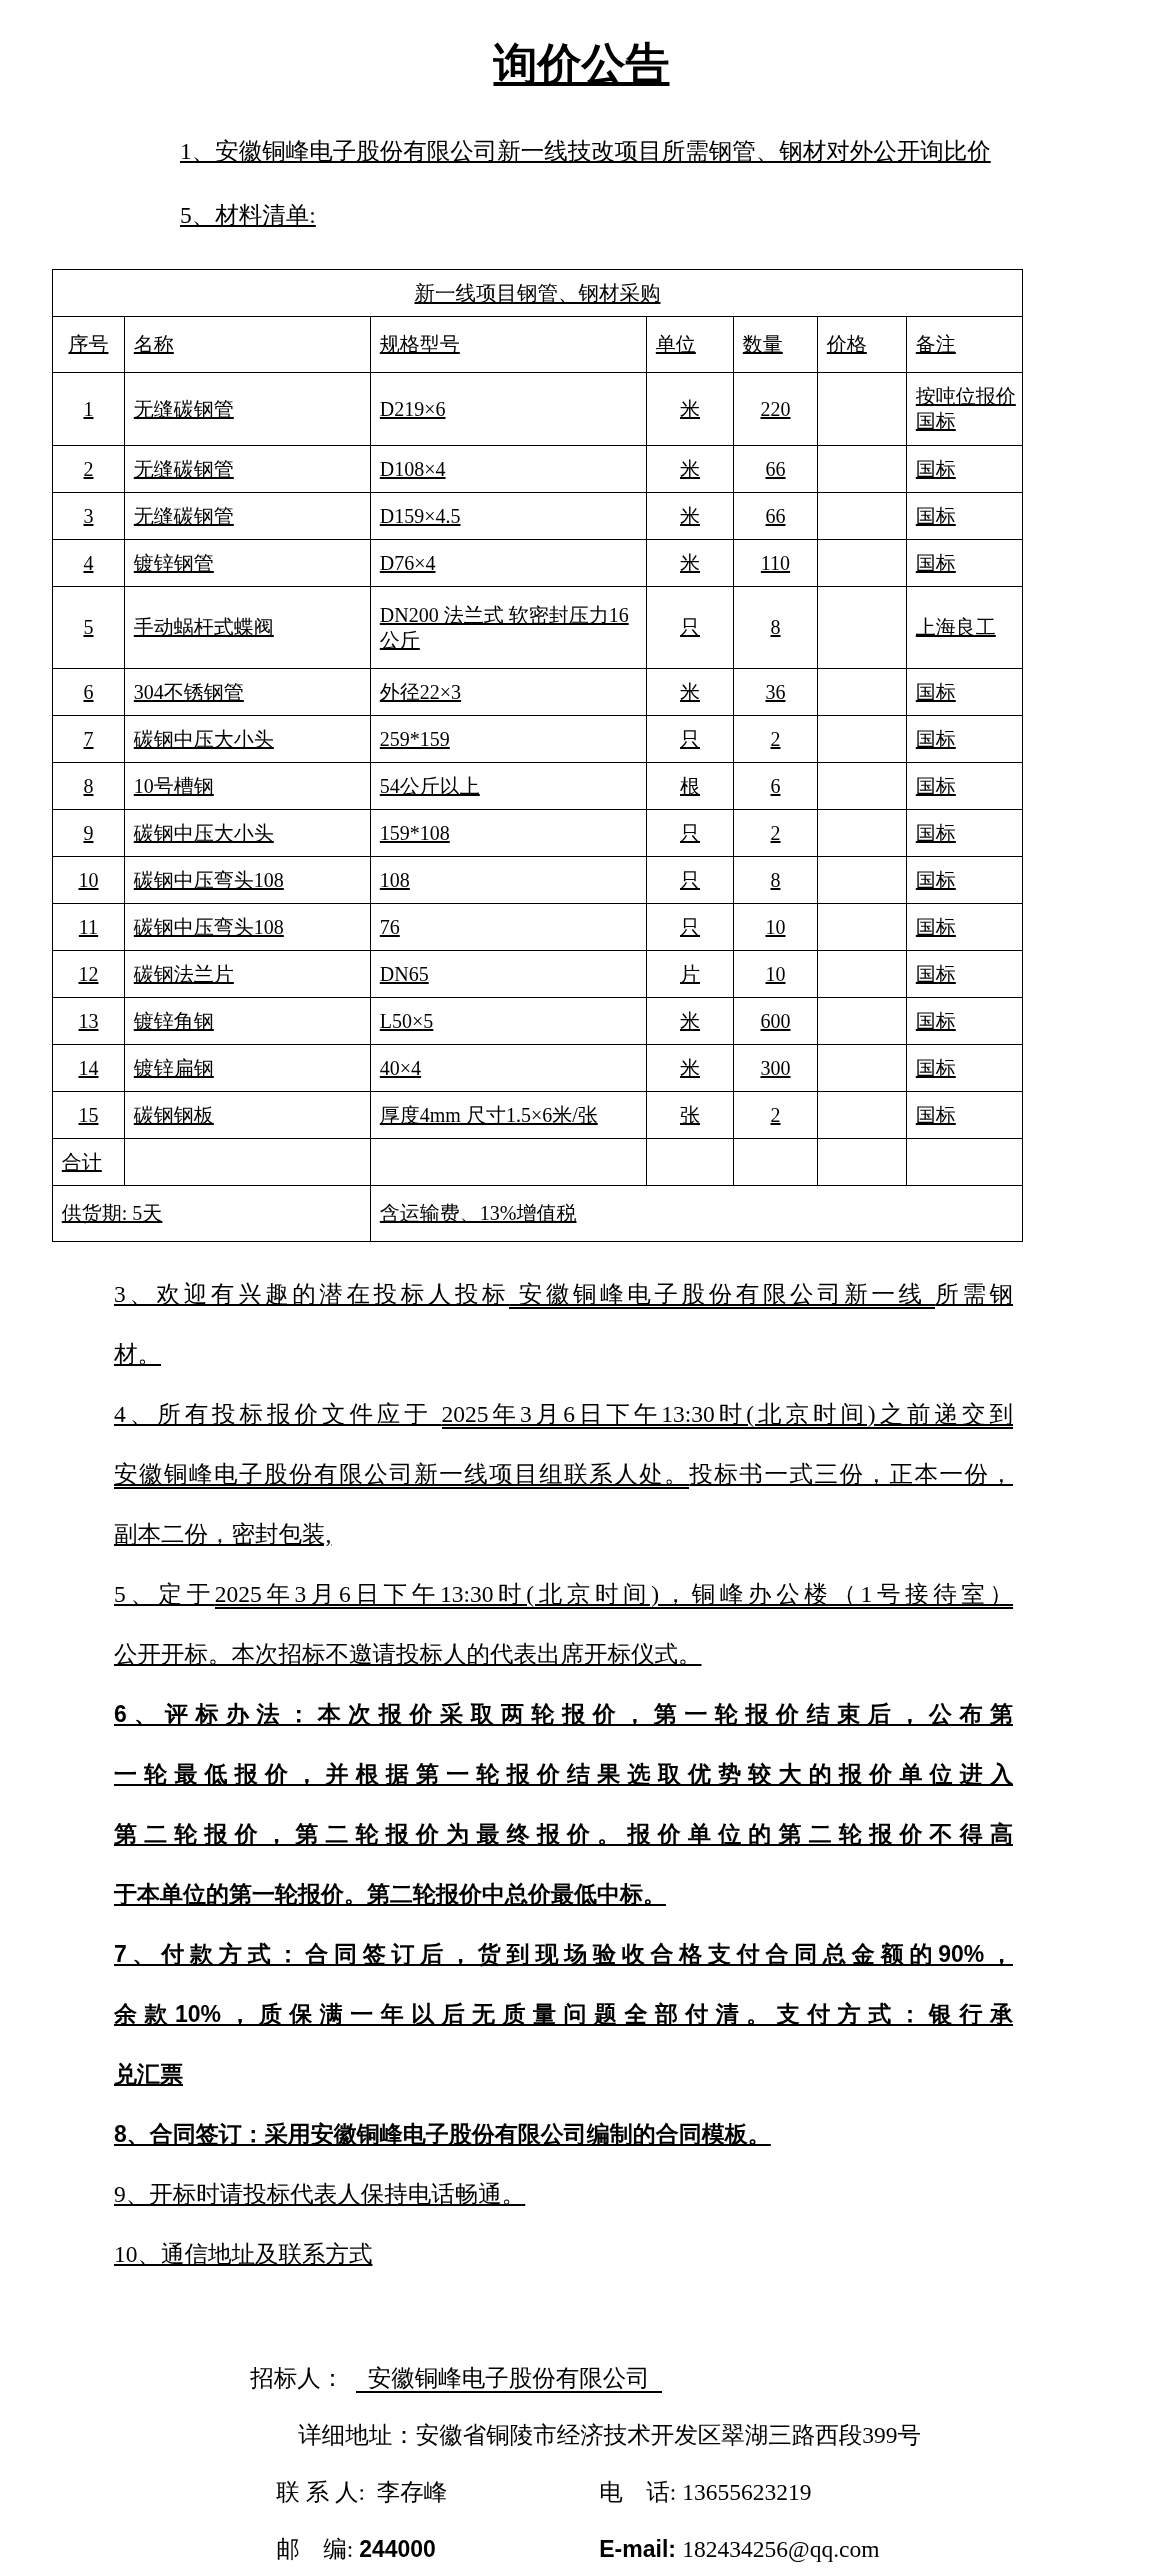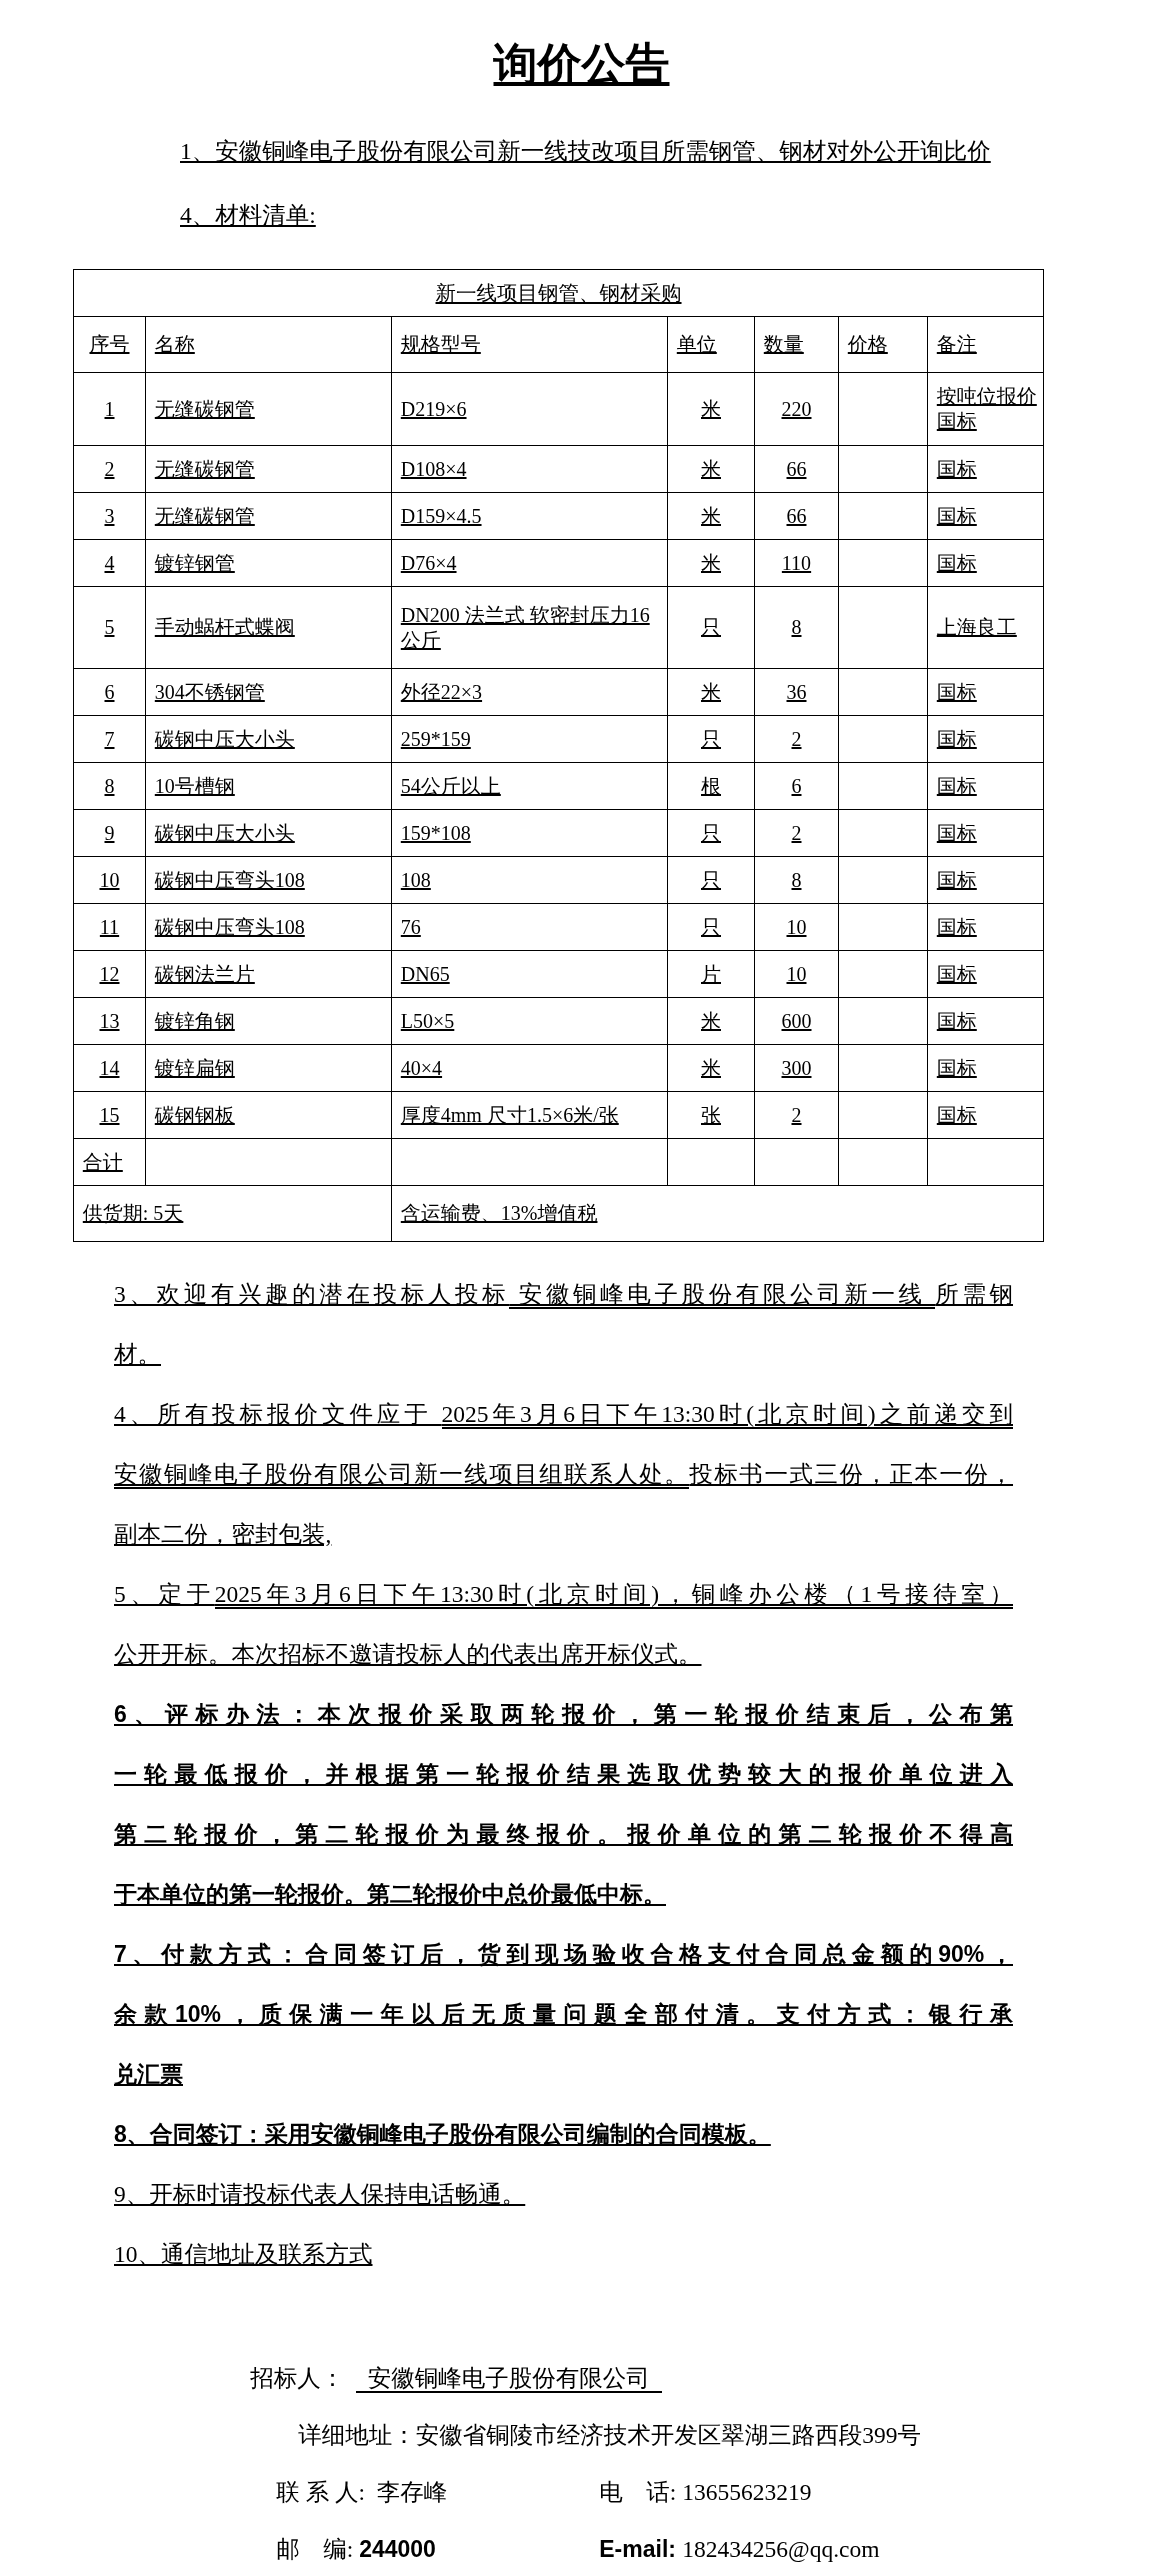--- a/index.html
+++ b/index.html
@@ -20,21 +20,21 @@
   
   .intro-p {
     margin: 0 88px 0 180px;
     font-size: 23.5px; line-height: 32px;
   }
   .intro-p.p1 { margin-top: 41px; }
   .intro-p.p2 { margin-top: 32px; }
 
   
   table.materials {
-    margin: 38px 0 0 73px;
+    margin: 38px 0 0 52px;
     border-collapse: collapse;
     width: 969px;
     table-layout: fixed;
     font-size: 20px;
     padding-left: 17px;
   }
   table.materials td, table.materials th {
     border: 1.5px solid #000;
     vertical-align: middle;
     font-weight: normal;
@@ -83,21 +83,21 @@
   .cline .u { border-bottom: 2.2px solid #000; }
 </style>
 </head>
 <body>
 
 <div class="page">
 
   <h1 class="doc-title">询价公告</h1>
 
   <p class="intro-p p1">1、安徽铜峰电子股份有限公司新一线技改项目所需钢管、钢材对外公开询比价</p>
-  <p class="intro-p p2">4、材料清单:</p>
+  <p class="intro-p p2">5、材料清单:</p>
 
   <table class="materials">
     <colgroup>
       <col class="cw0">
         <col class="cw1">
         <col class="cw2">
         <col class="cw3">
       <col class="cw4">
         <col class="cw5">
         <col class="cw6">

